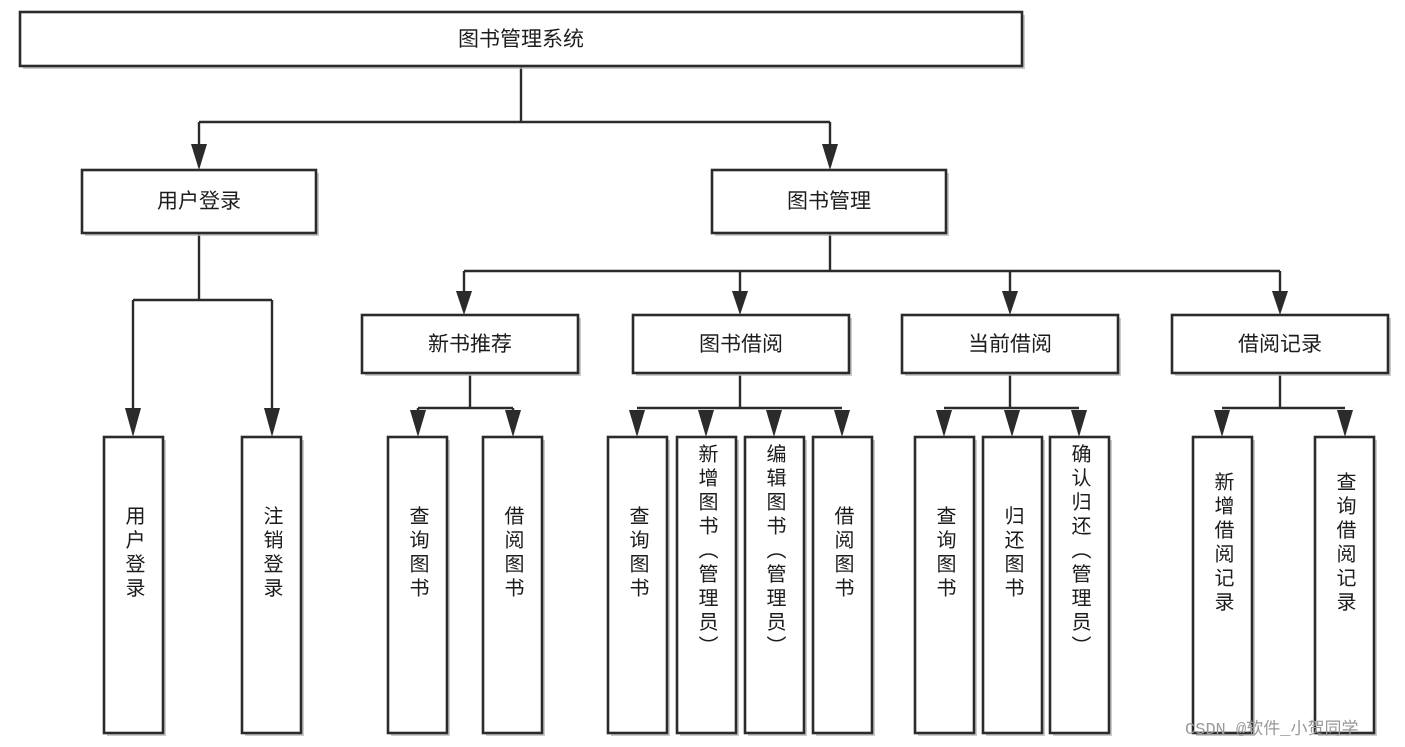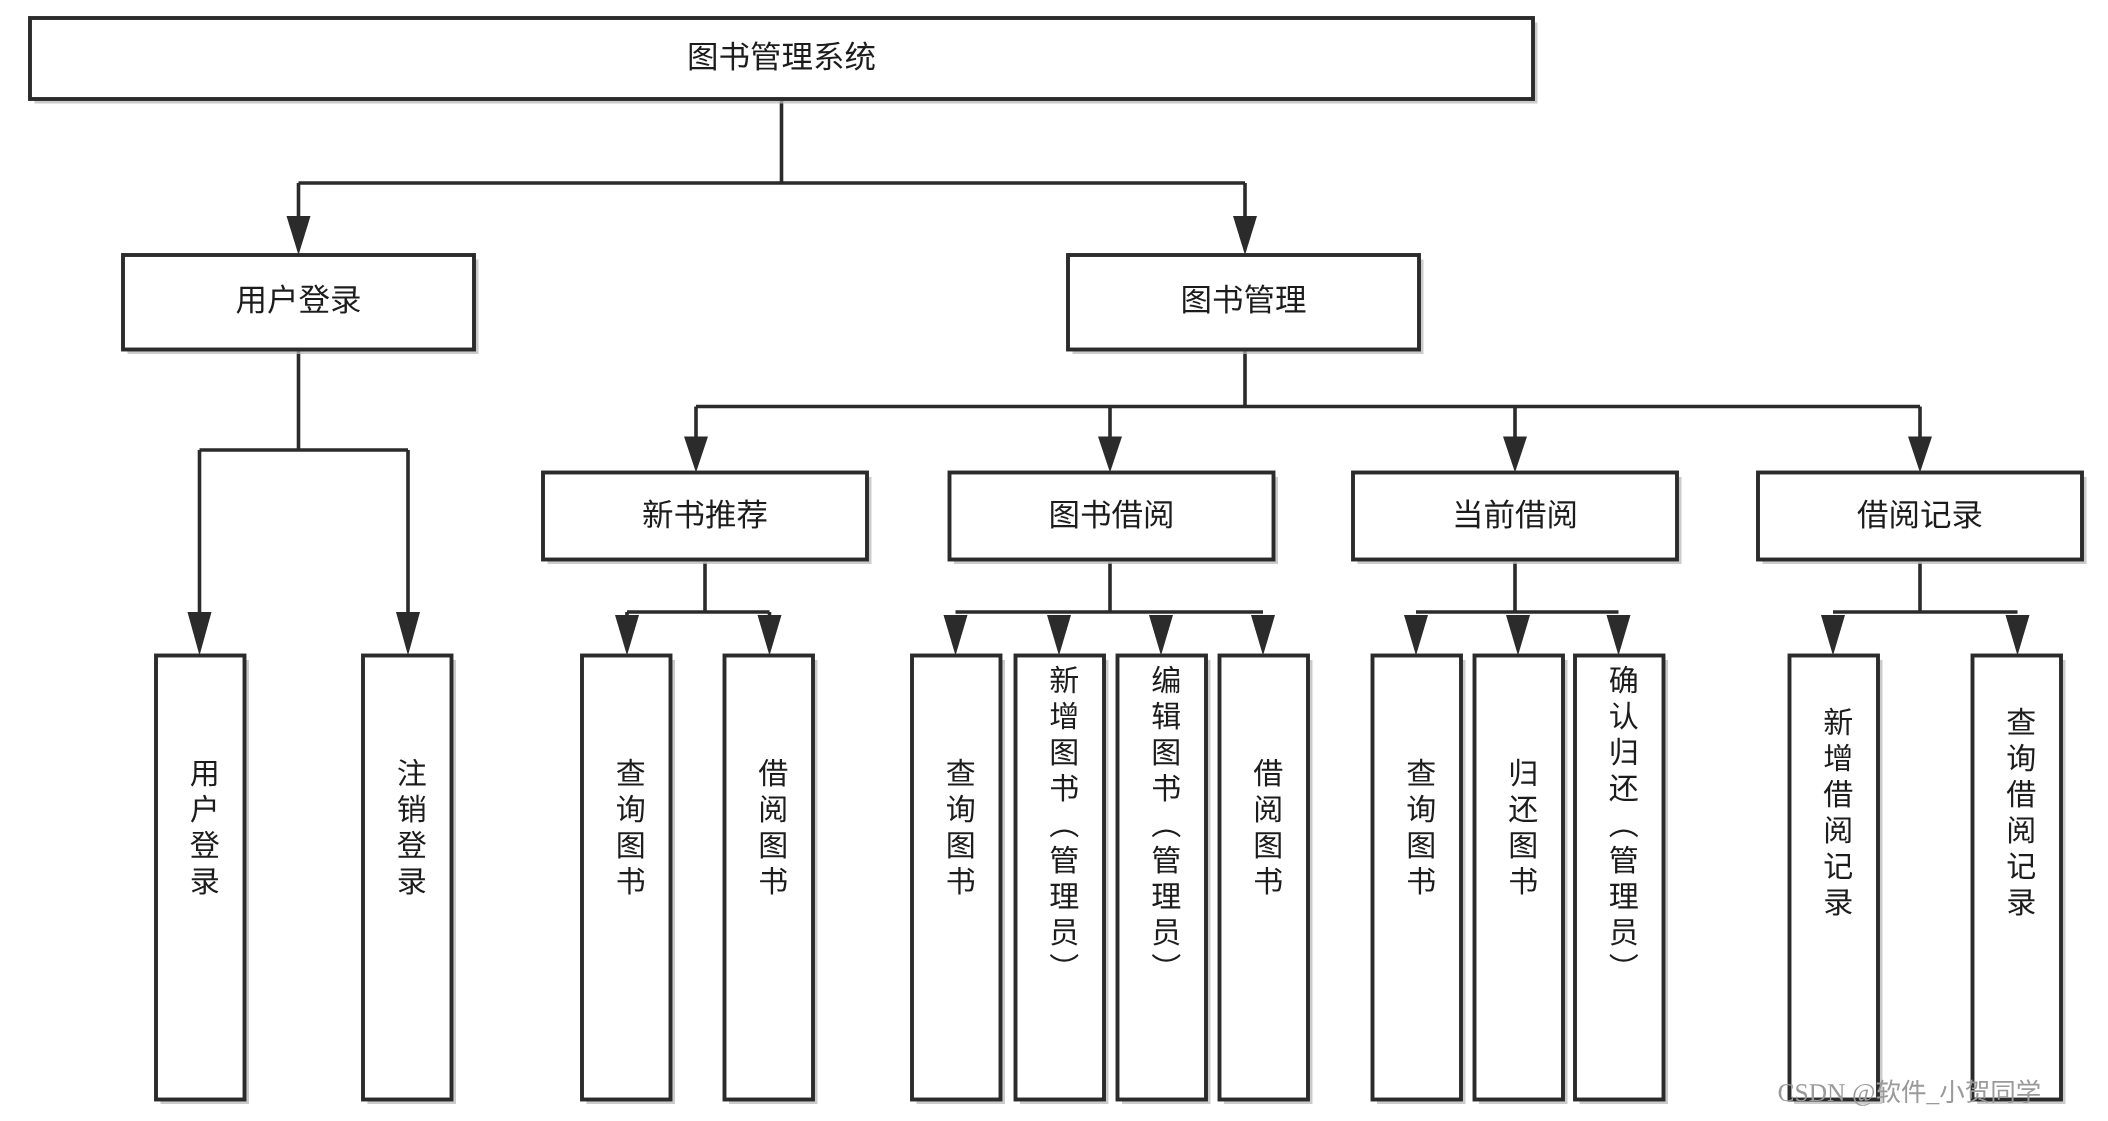--- a/index.html
+++ b/index.html
@@ -74,21 +74,21 @@
     font-size: 20px;
     line-height: 1.05;
     letter-spacing: 4px;
     color: #1c1c1c;
     white-space: nowrap;
   }
   .watermark {
     position: absolute;
     left: 1185px;
     top: 714px;
-    font-family: Liberation Serif, serif;
+    font-family: Liberation Mono, monospace;
     font-size: 17px;
     color: #9a9a9a;
     white-space: nowrap;
     user-select: none;
   }
 </style>
 </head>
 <body>
 
 <div id="diagram-root">

